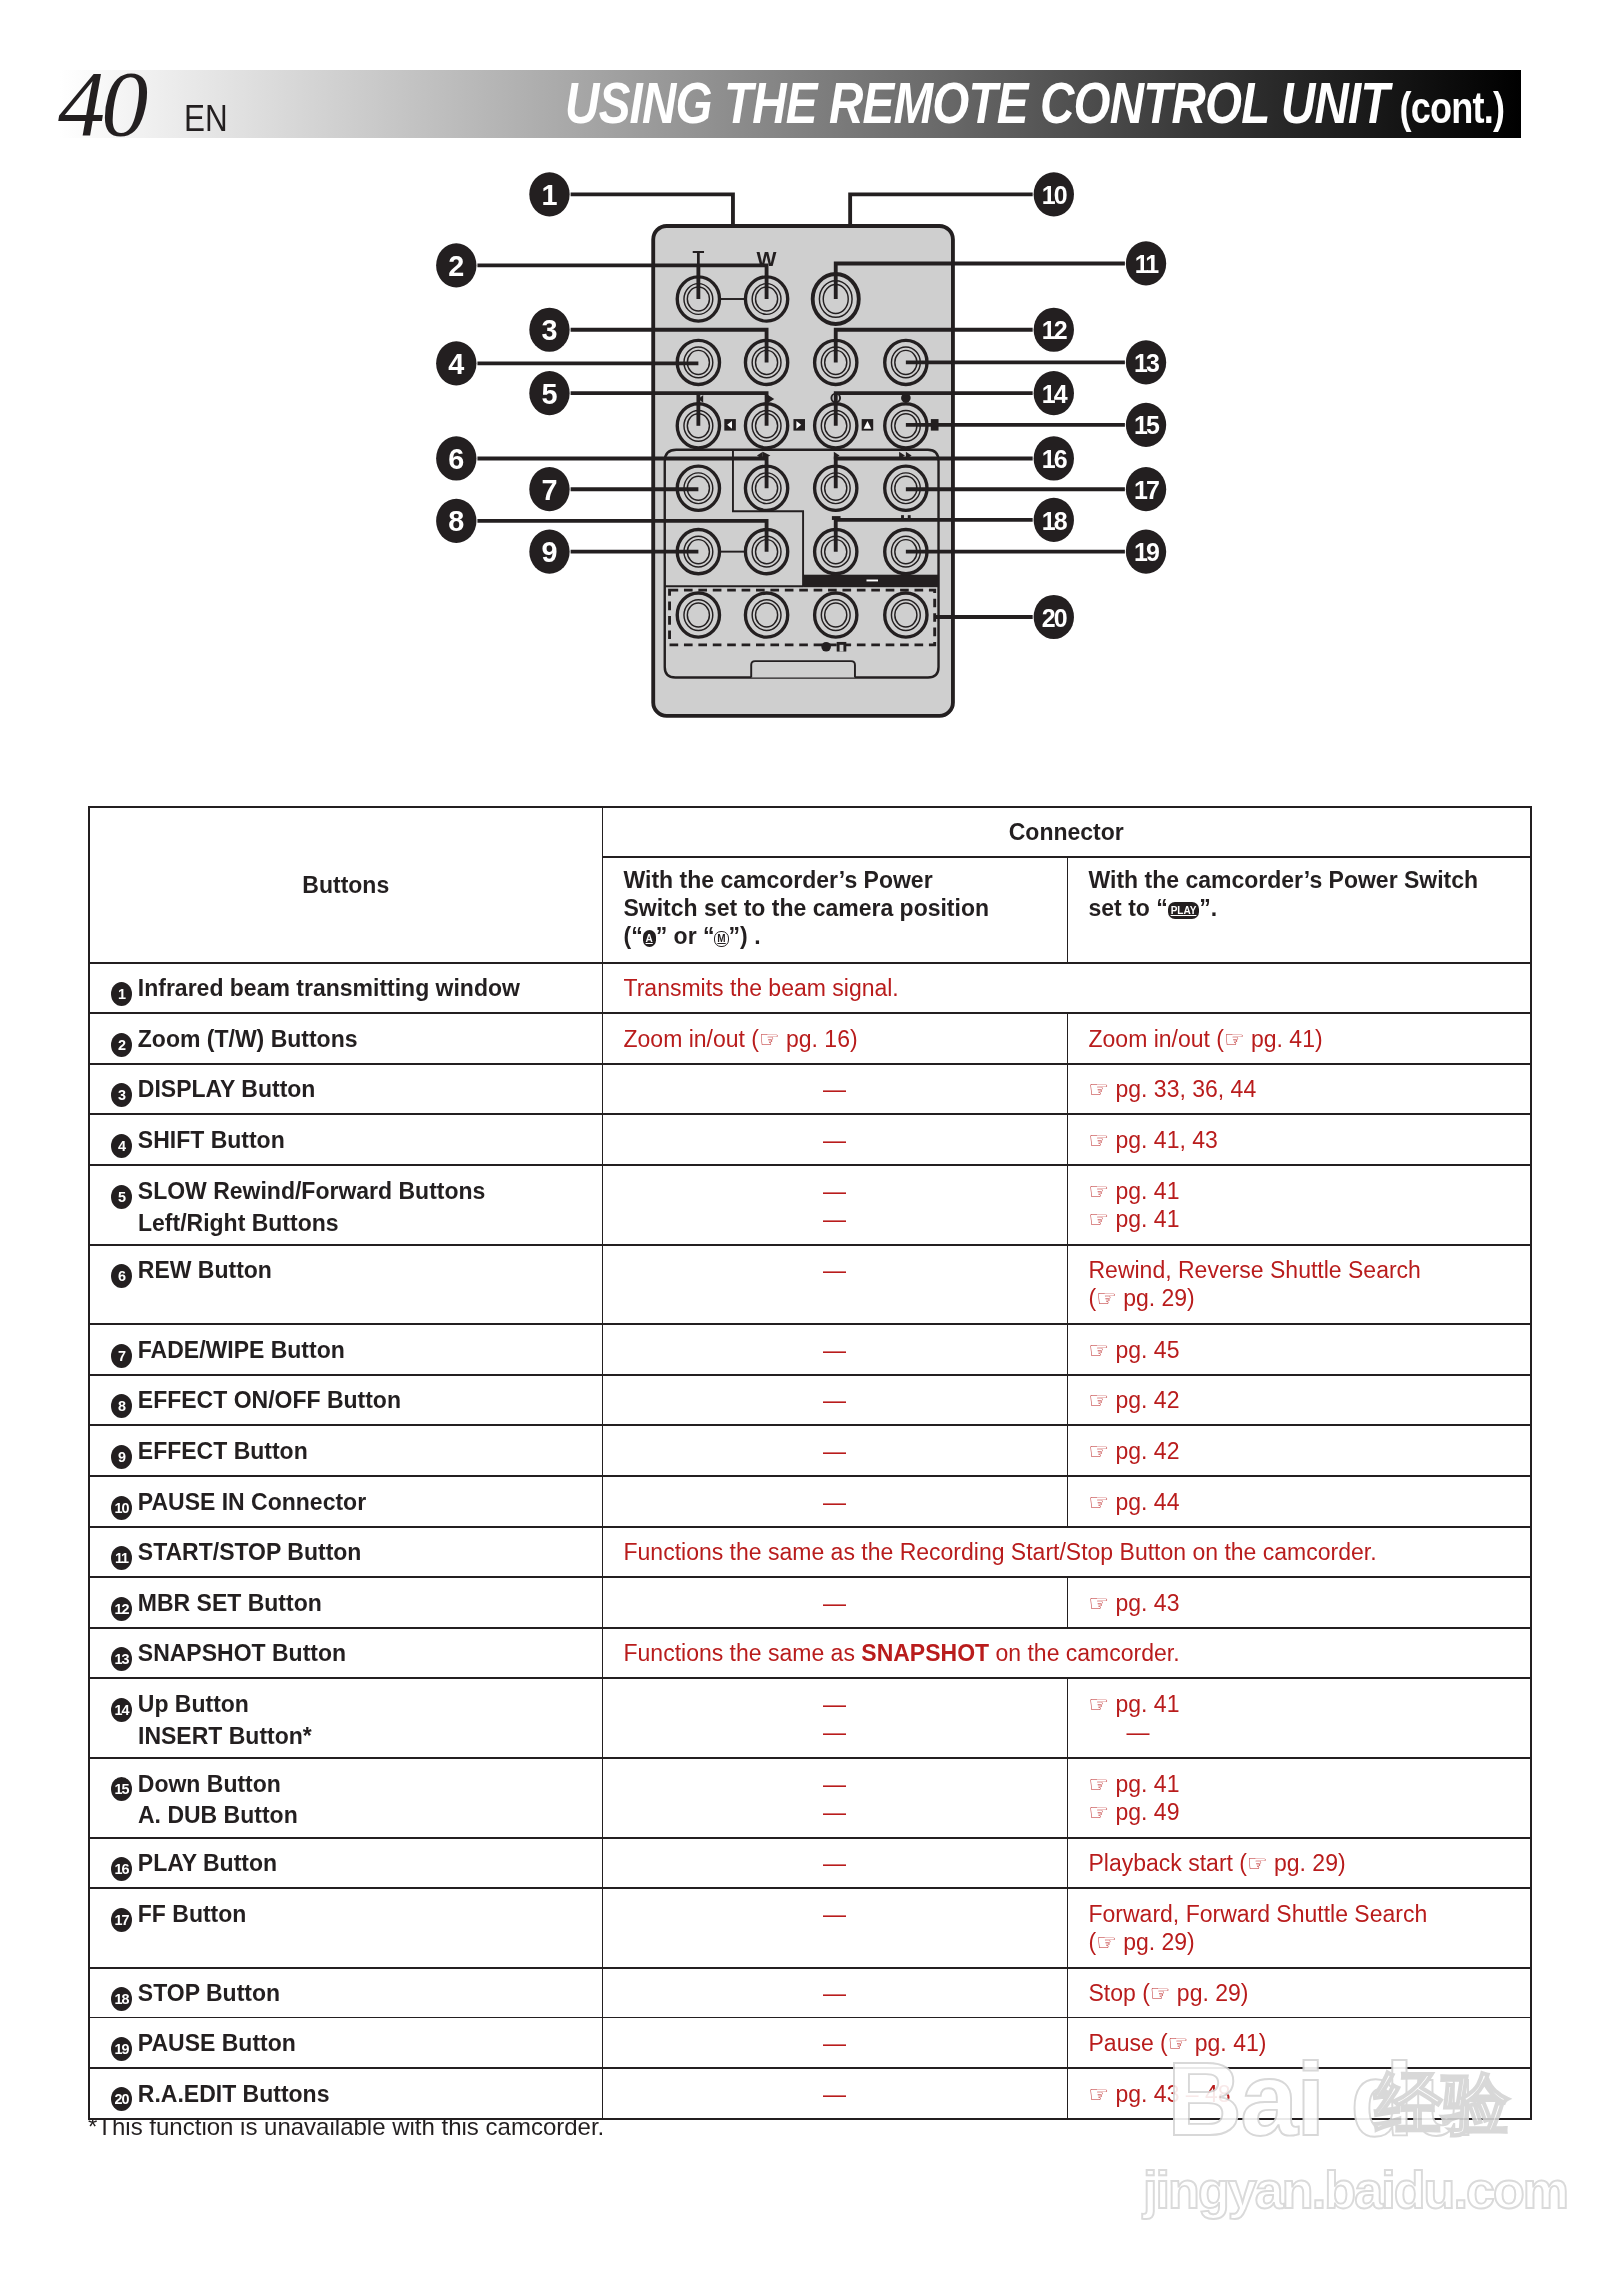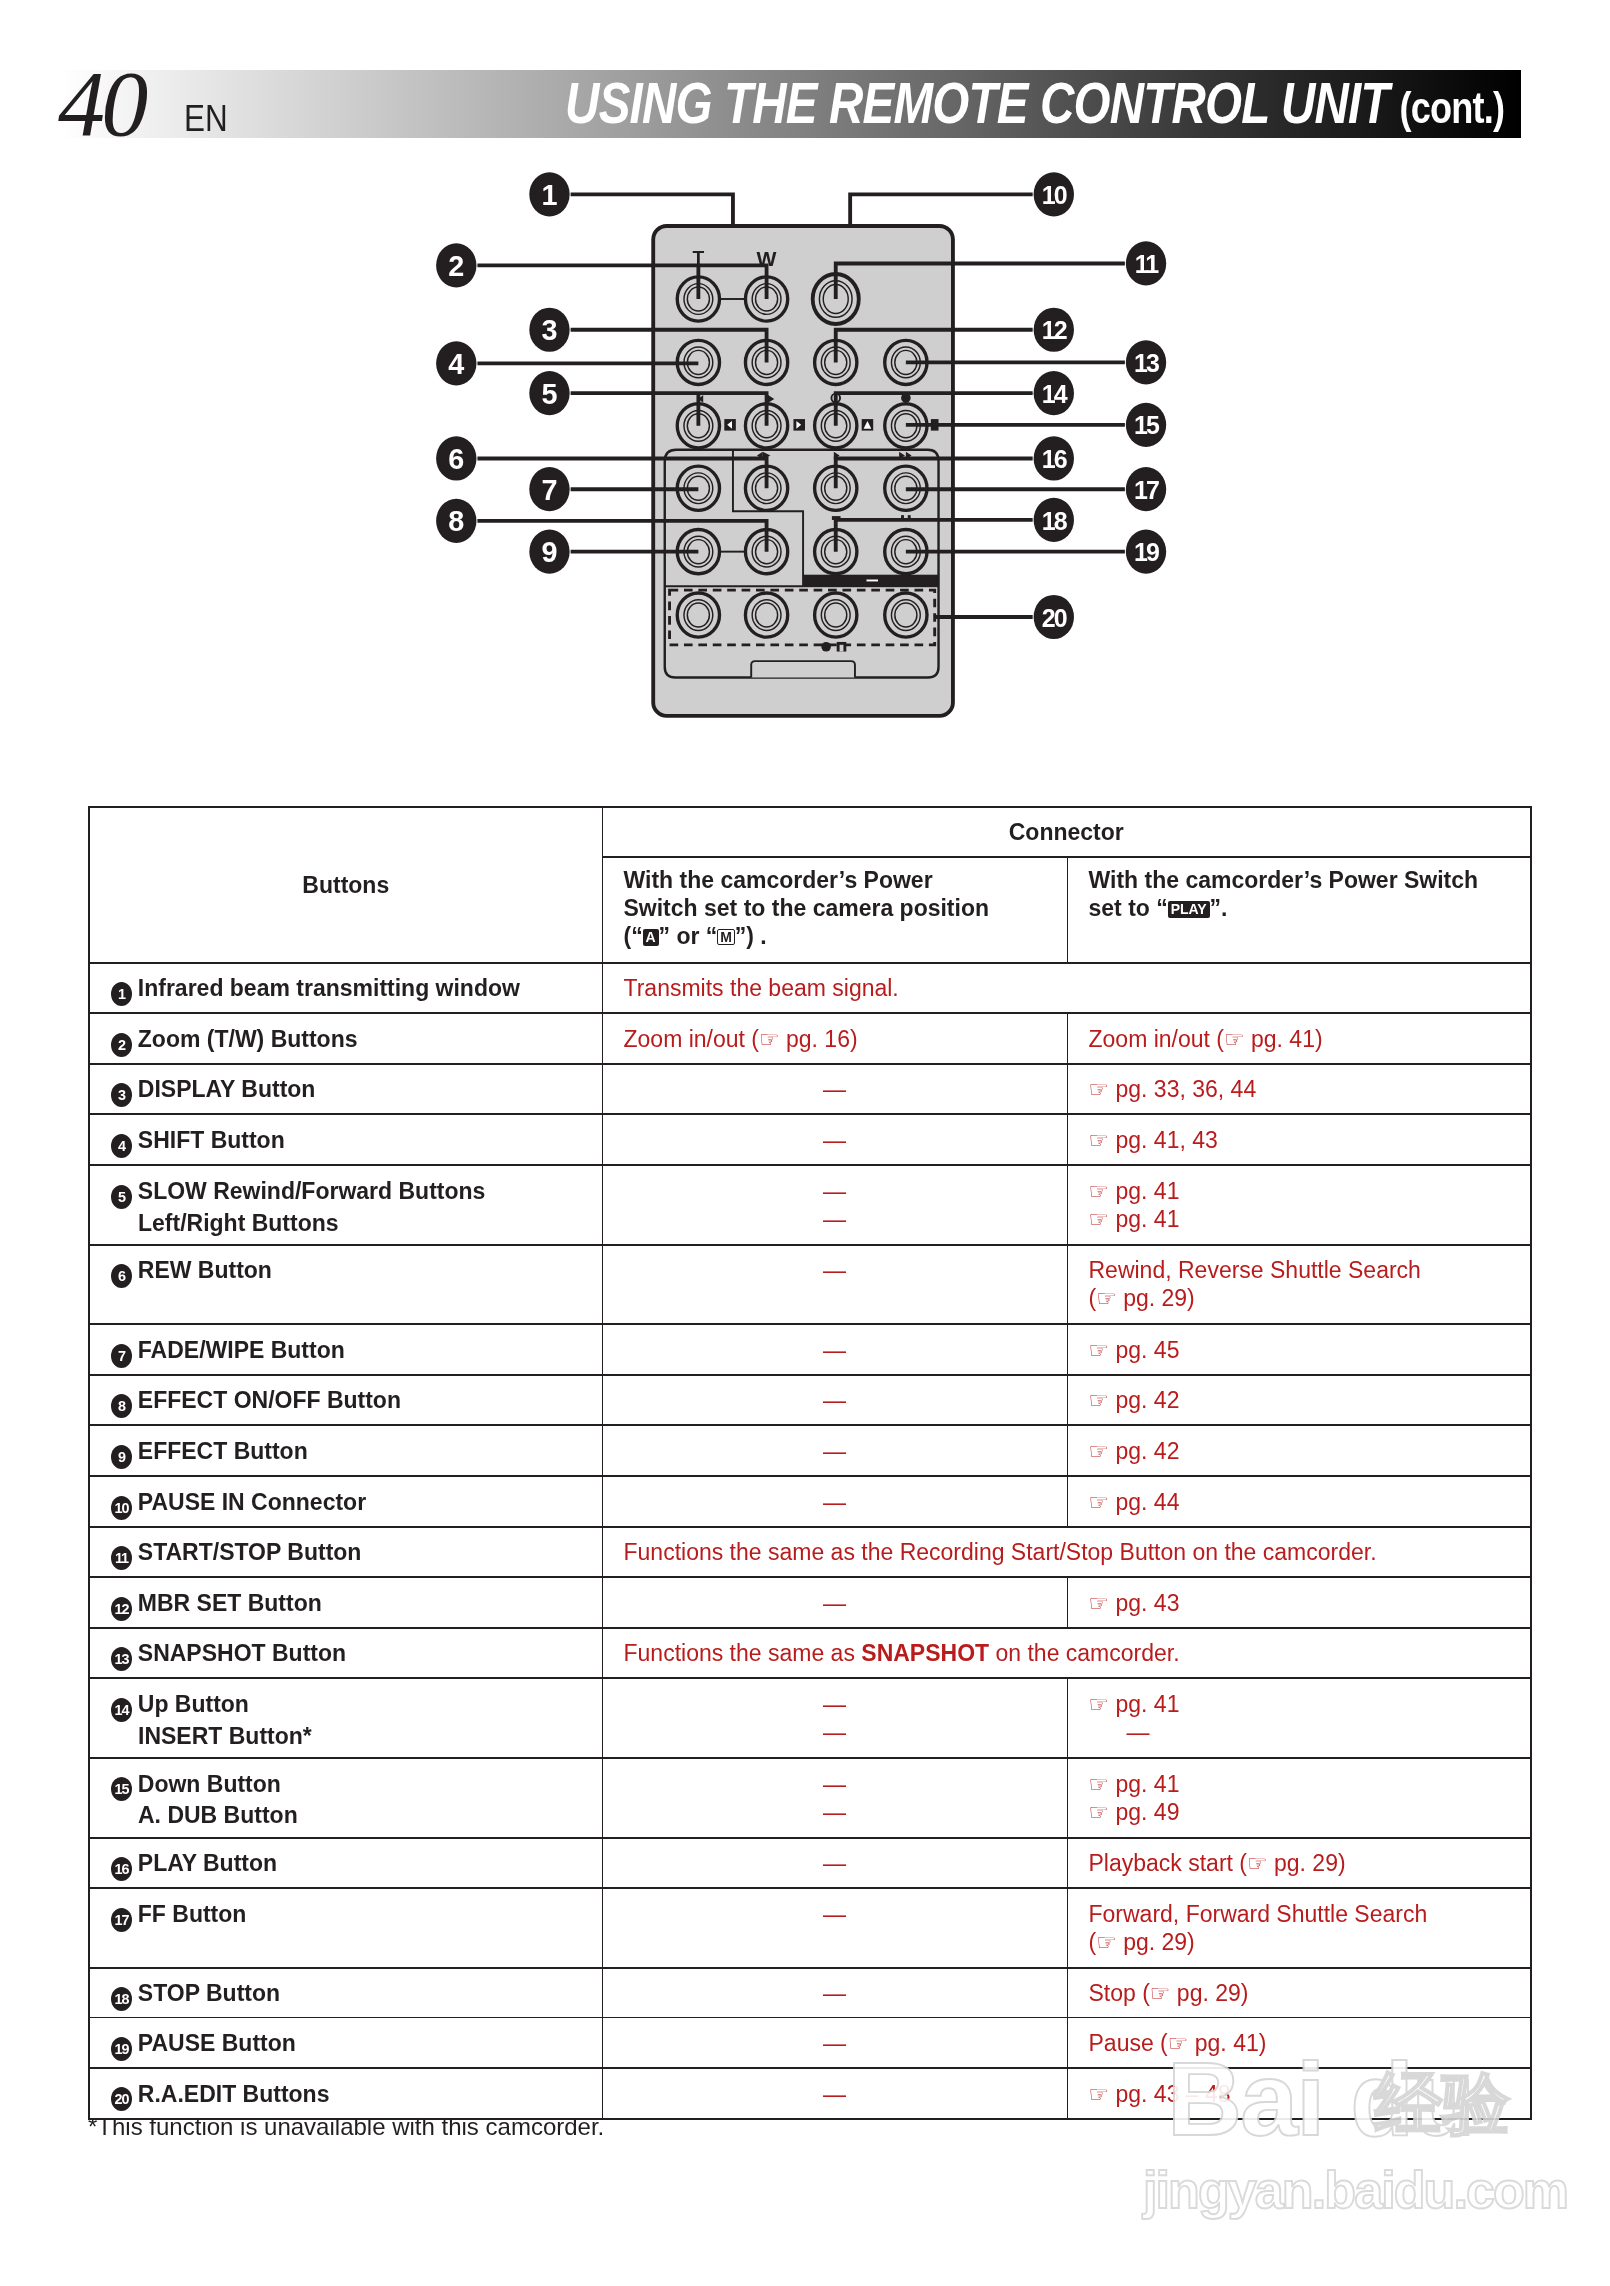--- a/index.html
+++ b/index.html
@@ -37,22 +37,22 @@
   .th-sub { text-align:left; font-weight:bold; padding-top:7.7px !important; height:96px; }
   .col-btn { font-weight:bold; padding-top:10.6px !important; padding-left:21px !important; }
   .col-val { padding-top:10.6px !important; font-weight:normal; color:#b91c1c; }
   .dash { text-align:center; }
   .badge { display:inline-block; width:21px; height:24px; border-radius:50%; background:#231f20;
            color:#fff; font-size:14.4px; line-height:24px; text-align:center; font-weight:bold;
            vertical-align:-2.9px; margin-right:5.8px; letter-spacing:-1px; }
   .sub-line { display:block; padding-left:27px; }
   .row1 td { height:38px; }
   .rowH td { height:67px; }
-  .icon-box { display:inline-block; font-size:14px; line-height:17.3px; padding:0 2.9px; border-radius:2px;
-              vertical-align:1.9px; font-weight:bold; }
+  .icon-box { display:inline-block; font-size:10px; line-height:17.3px; padding:0 2.9px; border-radius:7px;
+              vertical-align:1.9px; font-weight:bold;text-decoration:underline; }
   .icon-box.dark { background:#231f20; color:#fff; }
   .icon-box.outline { border:1.9px solid #231f20; color:#231f20; padding:0 1.9px; line-height:14.4px; }
   .strong { font-weight:bold;margin-top:40px; }
 
   .footnote { position:absolute; left:88px; top:2112px; font-size:24px; line-height:29px; color:#231f20; }
 
   .watermark { position:absolute; left:1143px; top:2046px; width:384px; height:183px; opacity:0.9; }
   .wm-text { position:absolute; left:0; top:0; font-size:104px; font-weight:bold; color:#ffffff;
              -webkit-text-stroke:1.9px #d4d4d4; line-height:106px; letter-spacing:-1.9px;margin-left:24px; }
   .wm-cn { position:absolute; left:231px; top:19px; font-size:68px; font-weight:bold; color:#ffffff;

